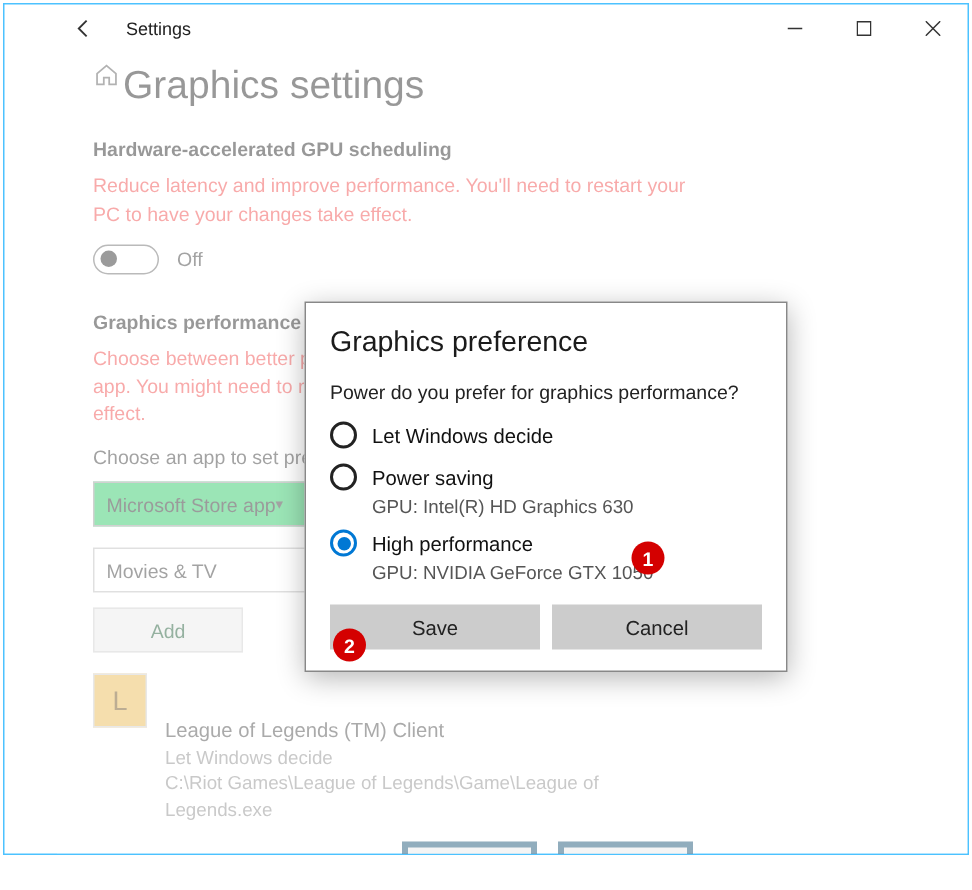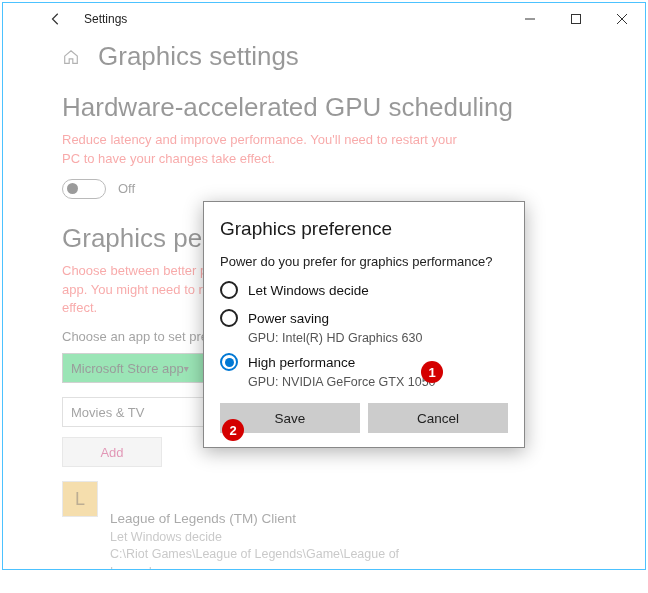--- a/index.html
+++ b/index.html
@@ -7,36 +7,36 @@
   .window { width: 644px; height: 568px; margin: 2px; border: 1px solid #4cc2ff; background: #fff; position: relative; overflow: hidden; padding-left: 35px; }
 
   
   .titlebar { height: 32px; display: flex; align-items: center; padding-left: 4px; color: #333; font-size: 12px; }
   .titlebar .back { width: 28px; height: 28px; display: flex; align-items: center; justify-content: center; color: #555; cursor: pointer;}
   .titlebar .title { flex: 1; padding-left: 14px; font-size: 12px; color: #222;}
   .winbtn { width: 46px; height: 32px; display: flex; align-items: center; justify-content: center; color: #333; }
   .winbtn svg { width: 10px; height: 10px; }
 
   .content { padding: 6px 24px 0 24px; color: #333; position: relative; height: calc(100% - 32px); }
-  .page-head { display:flex; align-items:center; gap:18px; margin-bottom: 20px;}
+  .page-head { display:flex; gap:2px; margin-bottom: 20px;}
   .home-icon { width: 18px; height: 18px; color: #555; display:flex; align-items:center; }
   .page-title { font-size: 26px; font-weight: 400; color: #1b1b1b; }
 
-  .section-title { font-size: 26px; font-weight: 400; color: #1b1b1b; margin-top: 4px; margin-bottom: 8px; }
+  .section-title { font-size: 13px; font-weight: 700; color: #1b1b1b; margin-top: 4px; margin-bottom: 8px; }
   .desc { font-size: 13px; color: #ef4444; line-height: 1.45; max-width: 400px; margin-bottom: 10px;}
 
   .toggle-row { display:flex; align-items:center; gap:12px; margin-bottom:24px;}
   .toggle { width: 44px; height: 20px; border: 1px solid #666; border-radius: 12px; position: relative; background:#fff; }
   .toggle .knob { width: 11px; height: 11px; border-radius: 50%; background:#222; position:absolute; left:4px; top:3.5px; }
   .toggle-label { font-size:13px; color:#333; }
 
   .app-select { width: 280px; height: 30px; border: 1px solid #999; padding: 0 8px; font-size:13px; color:#222; display:flex; align-items:center; justify-content:flex-start; margin-bottom:14px; background:#22c55e;}
   .caret { font-size:10px; color:#333;}
   .app-entry { width: 280px; height: 30px; border:1px solid #bbb; padding:0 8px; font-size:13px; color:#333; display:flex; align-items:center; margin-bottom:10px; background:#fff;}
-  .add-btn { width: 100px; height: 30px; border:1px solid #ccc; background:#e9e9e9; font-size:13px; color:#be185d; margin-bottom:14px; display:flex; align-items:center; justify-content:center;}
+  .add-btn { width: 100px; height: 30px; border:1px solid #ccc; background:#e9e9e9; font-size:13px; color:#14532d; margin-bottom:14px; display:flex; align-items:center; justify-content:center;}
 
   .app-row { display:flex; align-items:flex-start; gap:12px; margin-bottom:12px; }
   .app-icon { width:36px; height:36px; background:#e8b64a; border:1px solid #ccc; display:flex; align-items:center; justify-content:center; font-size:18px; color:#6b4a10; }
   .app-icon.blue { background:#29a3ff; color:#fff; }
   .app-info { font-size:12.5px; color:#888; line-height:1.4; max-width: 360px; margin-top: 29px;}
   .app-name { color:#444; font-size:13.5px; }
   .app-actions { display:flex; gap:14px; margin-left:206px; margin-top:6px; margin-bottom:14px;}
   .sm-btn { width: 90px; height: 30px; background:#e9e9e9; border:4px solid #0c4a6e; font-size:13px; color:#222; display:flex; align-items:center; justify-content:center;}
 
   

